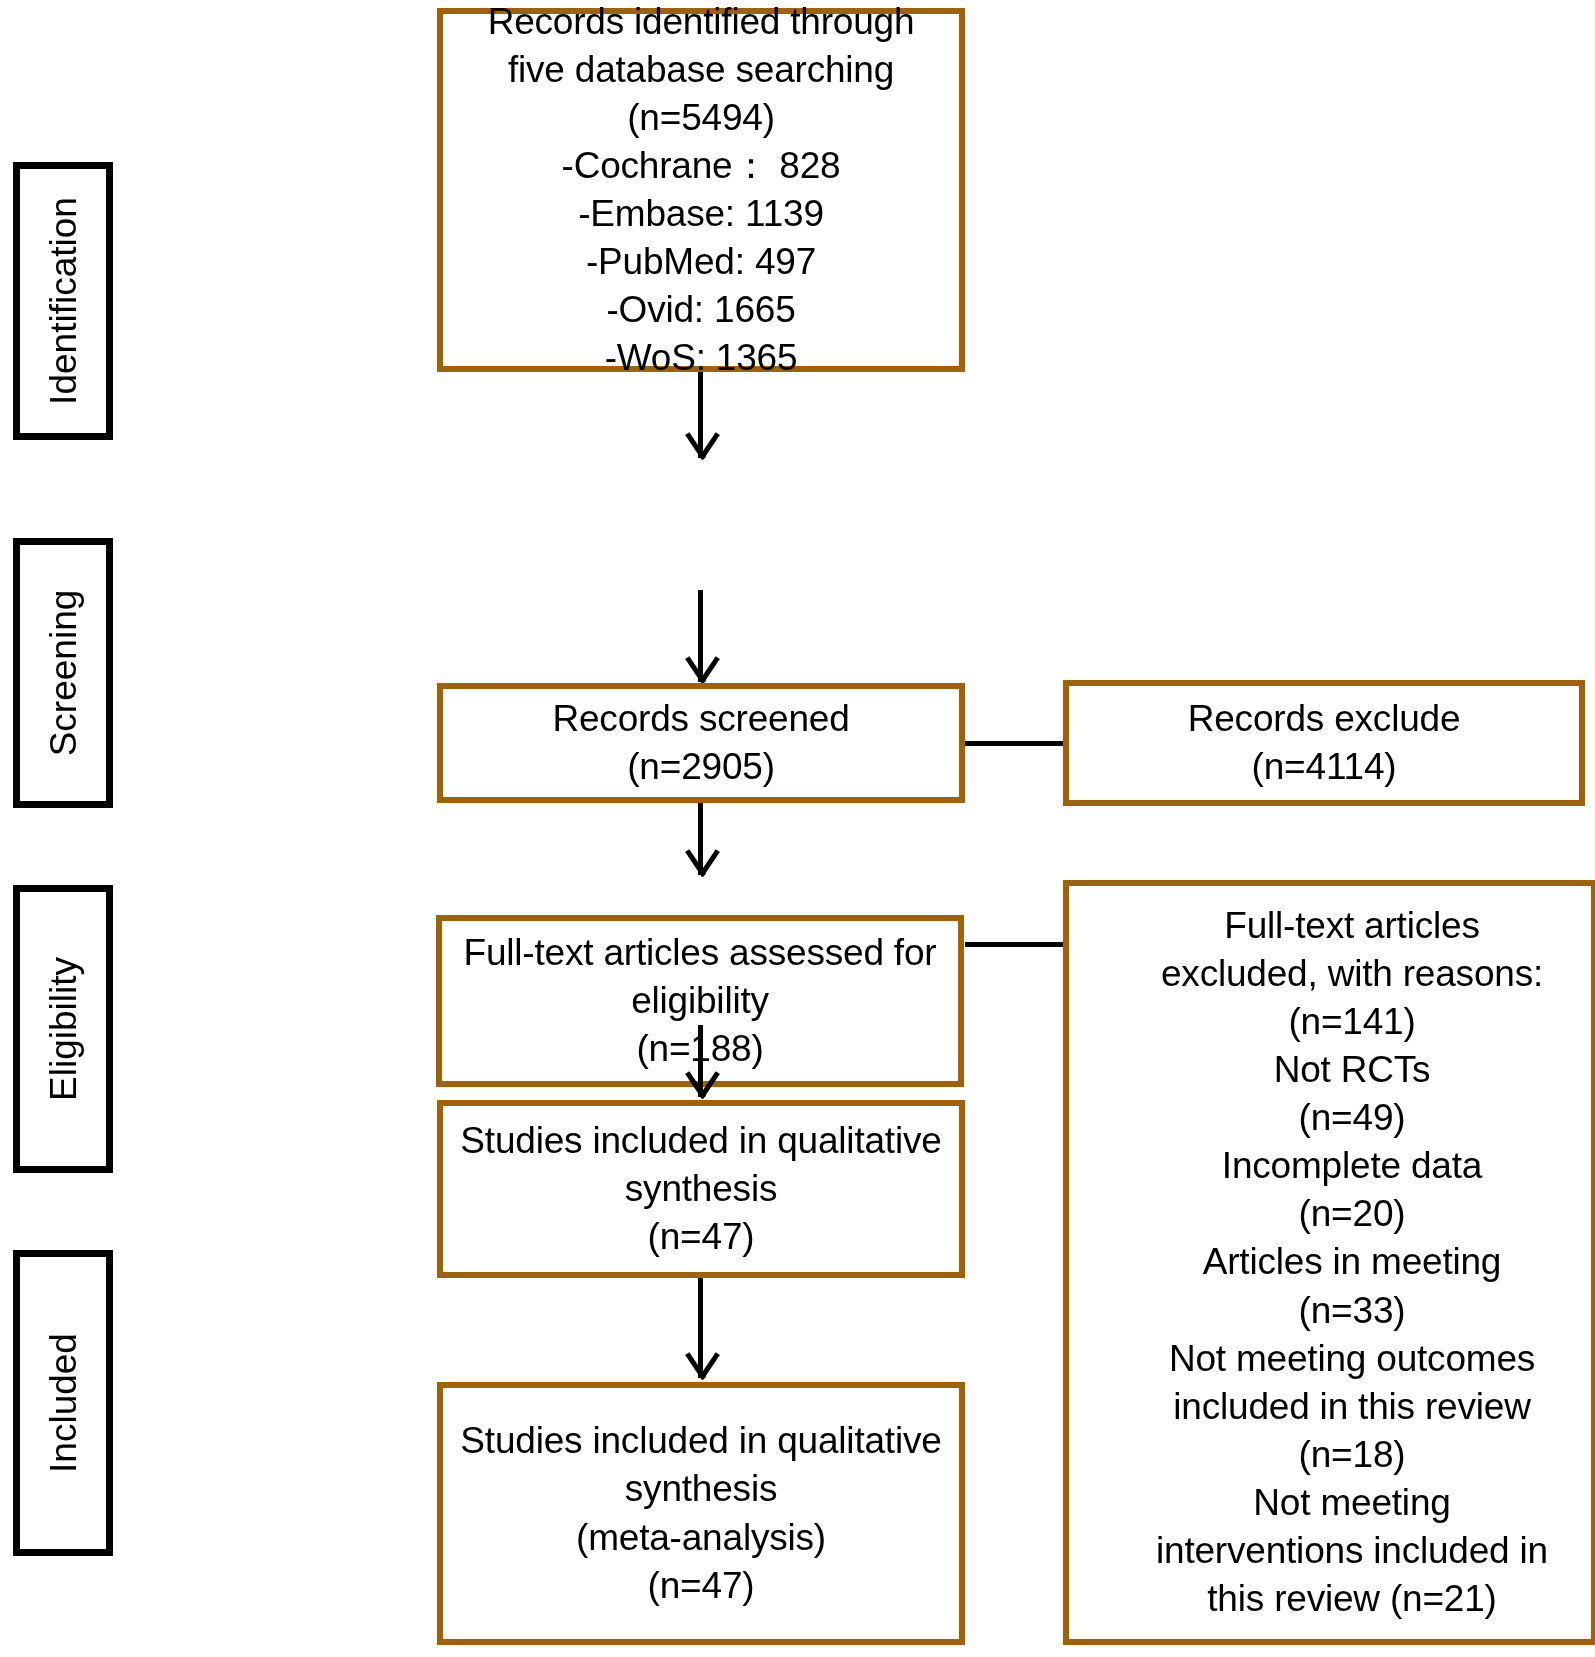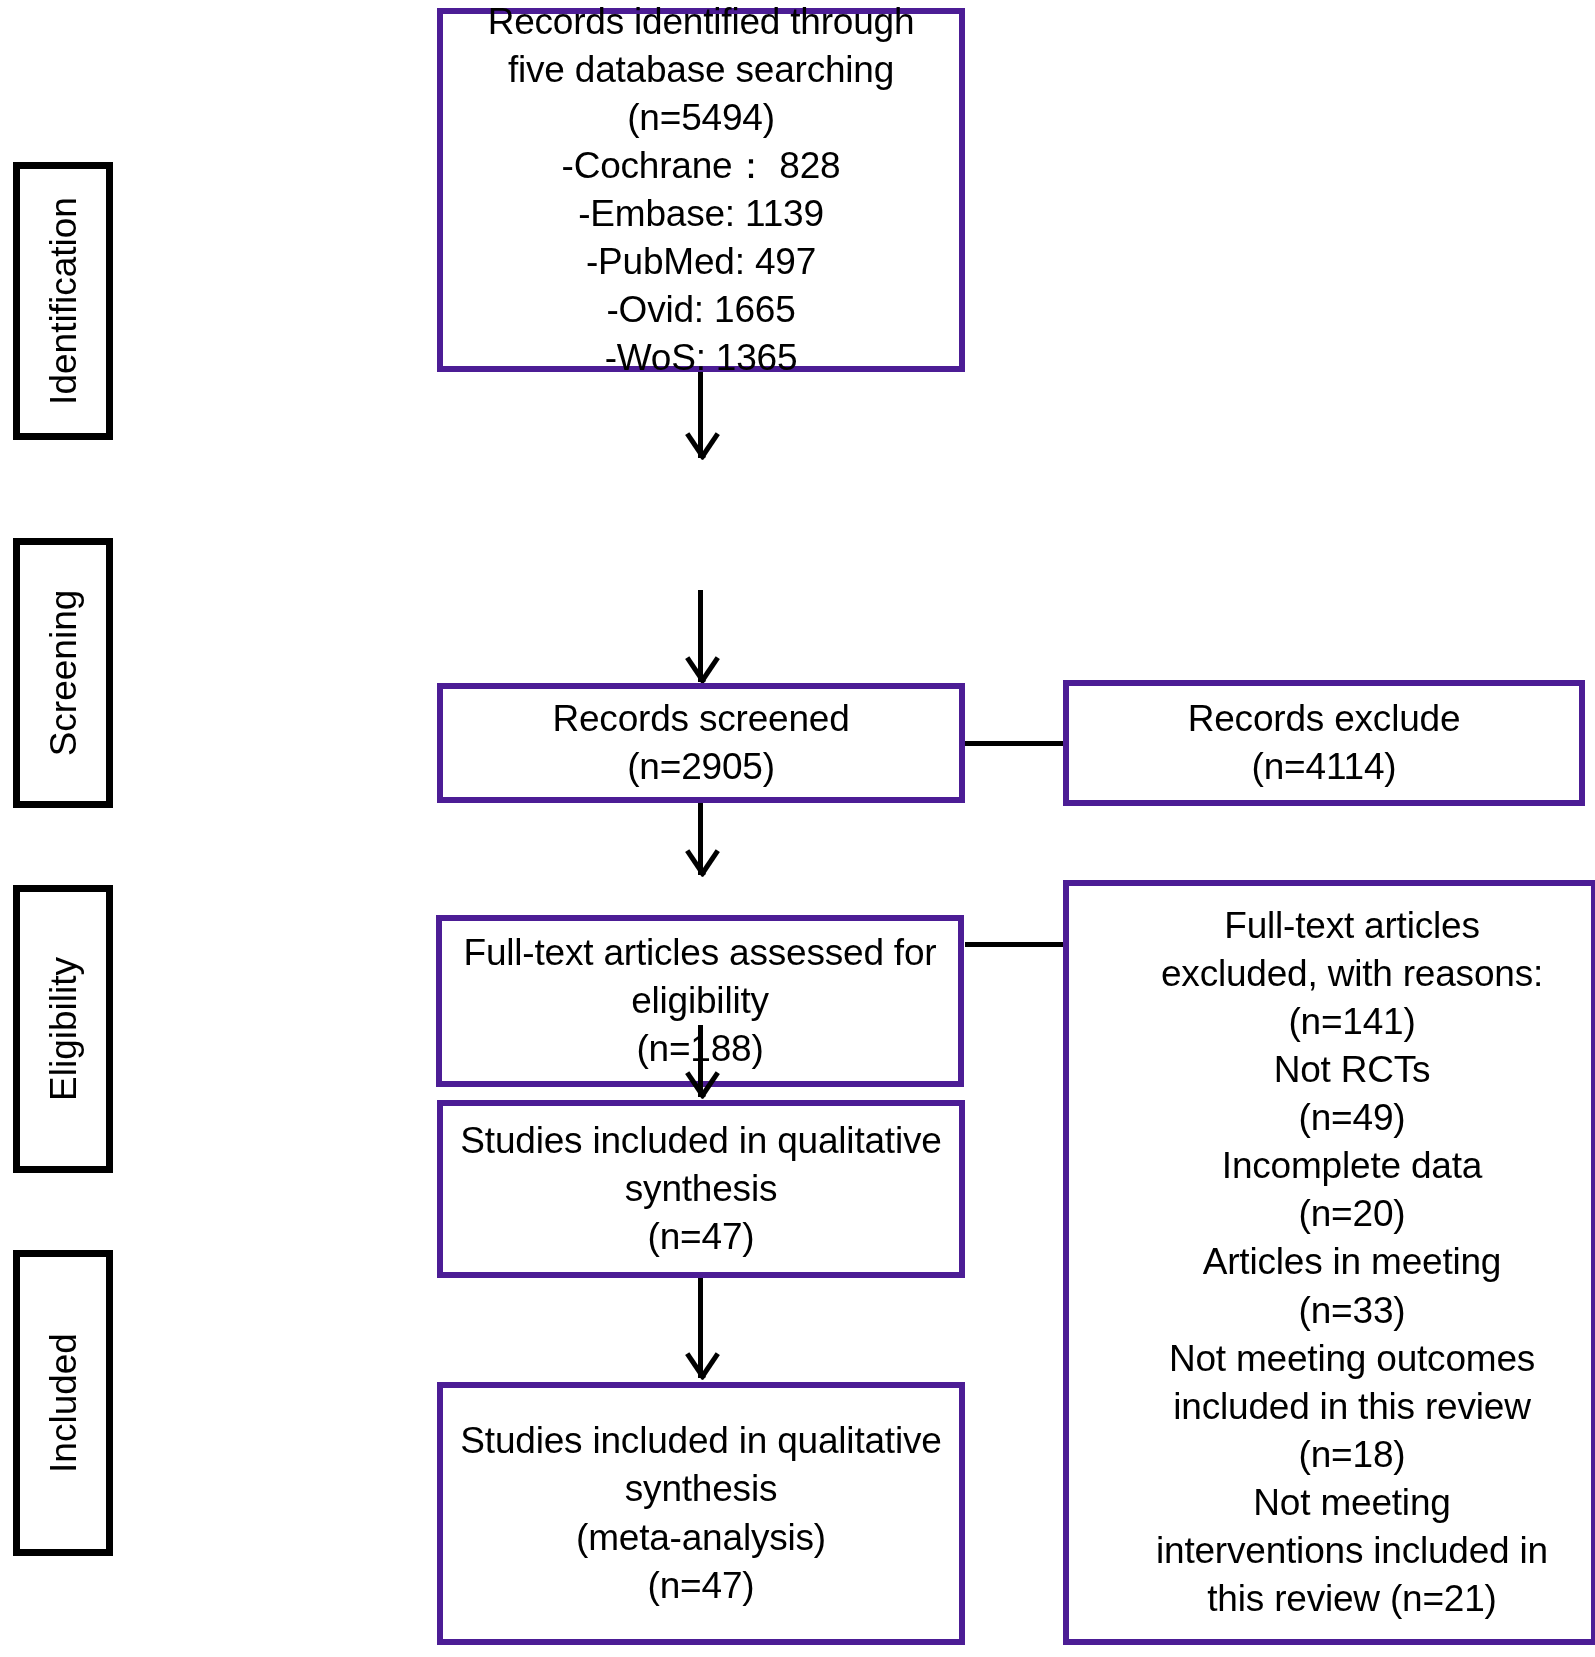--- a/index.html
+++ b/index.html
@@ -14,21 +14,21 @@
     background: #ffffff;
     font-family: "Liberation Sans", sans-serif;
     color: #000000;
     overflow: hidden;
   }
 
   
   .box {
     position: absolute;
     box-sizing: border-box;
-    border: 6px solid #4c1d95;
+    border: 6px solid #a16207;
     background: #ffffff;
     display: flex;
     align-items: center;
     justify-content: center;
     text-align: center;
   }
   .box .txt {
     display: block;
     width: 100%;
     padding: 0 10px;

